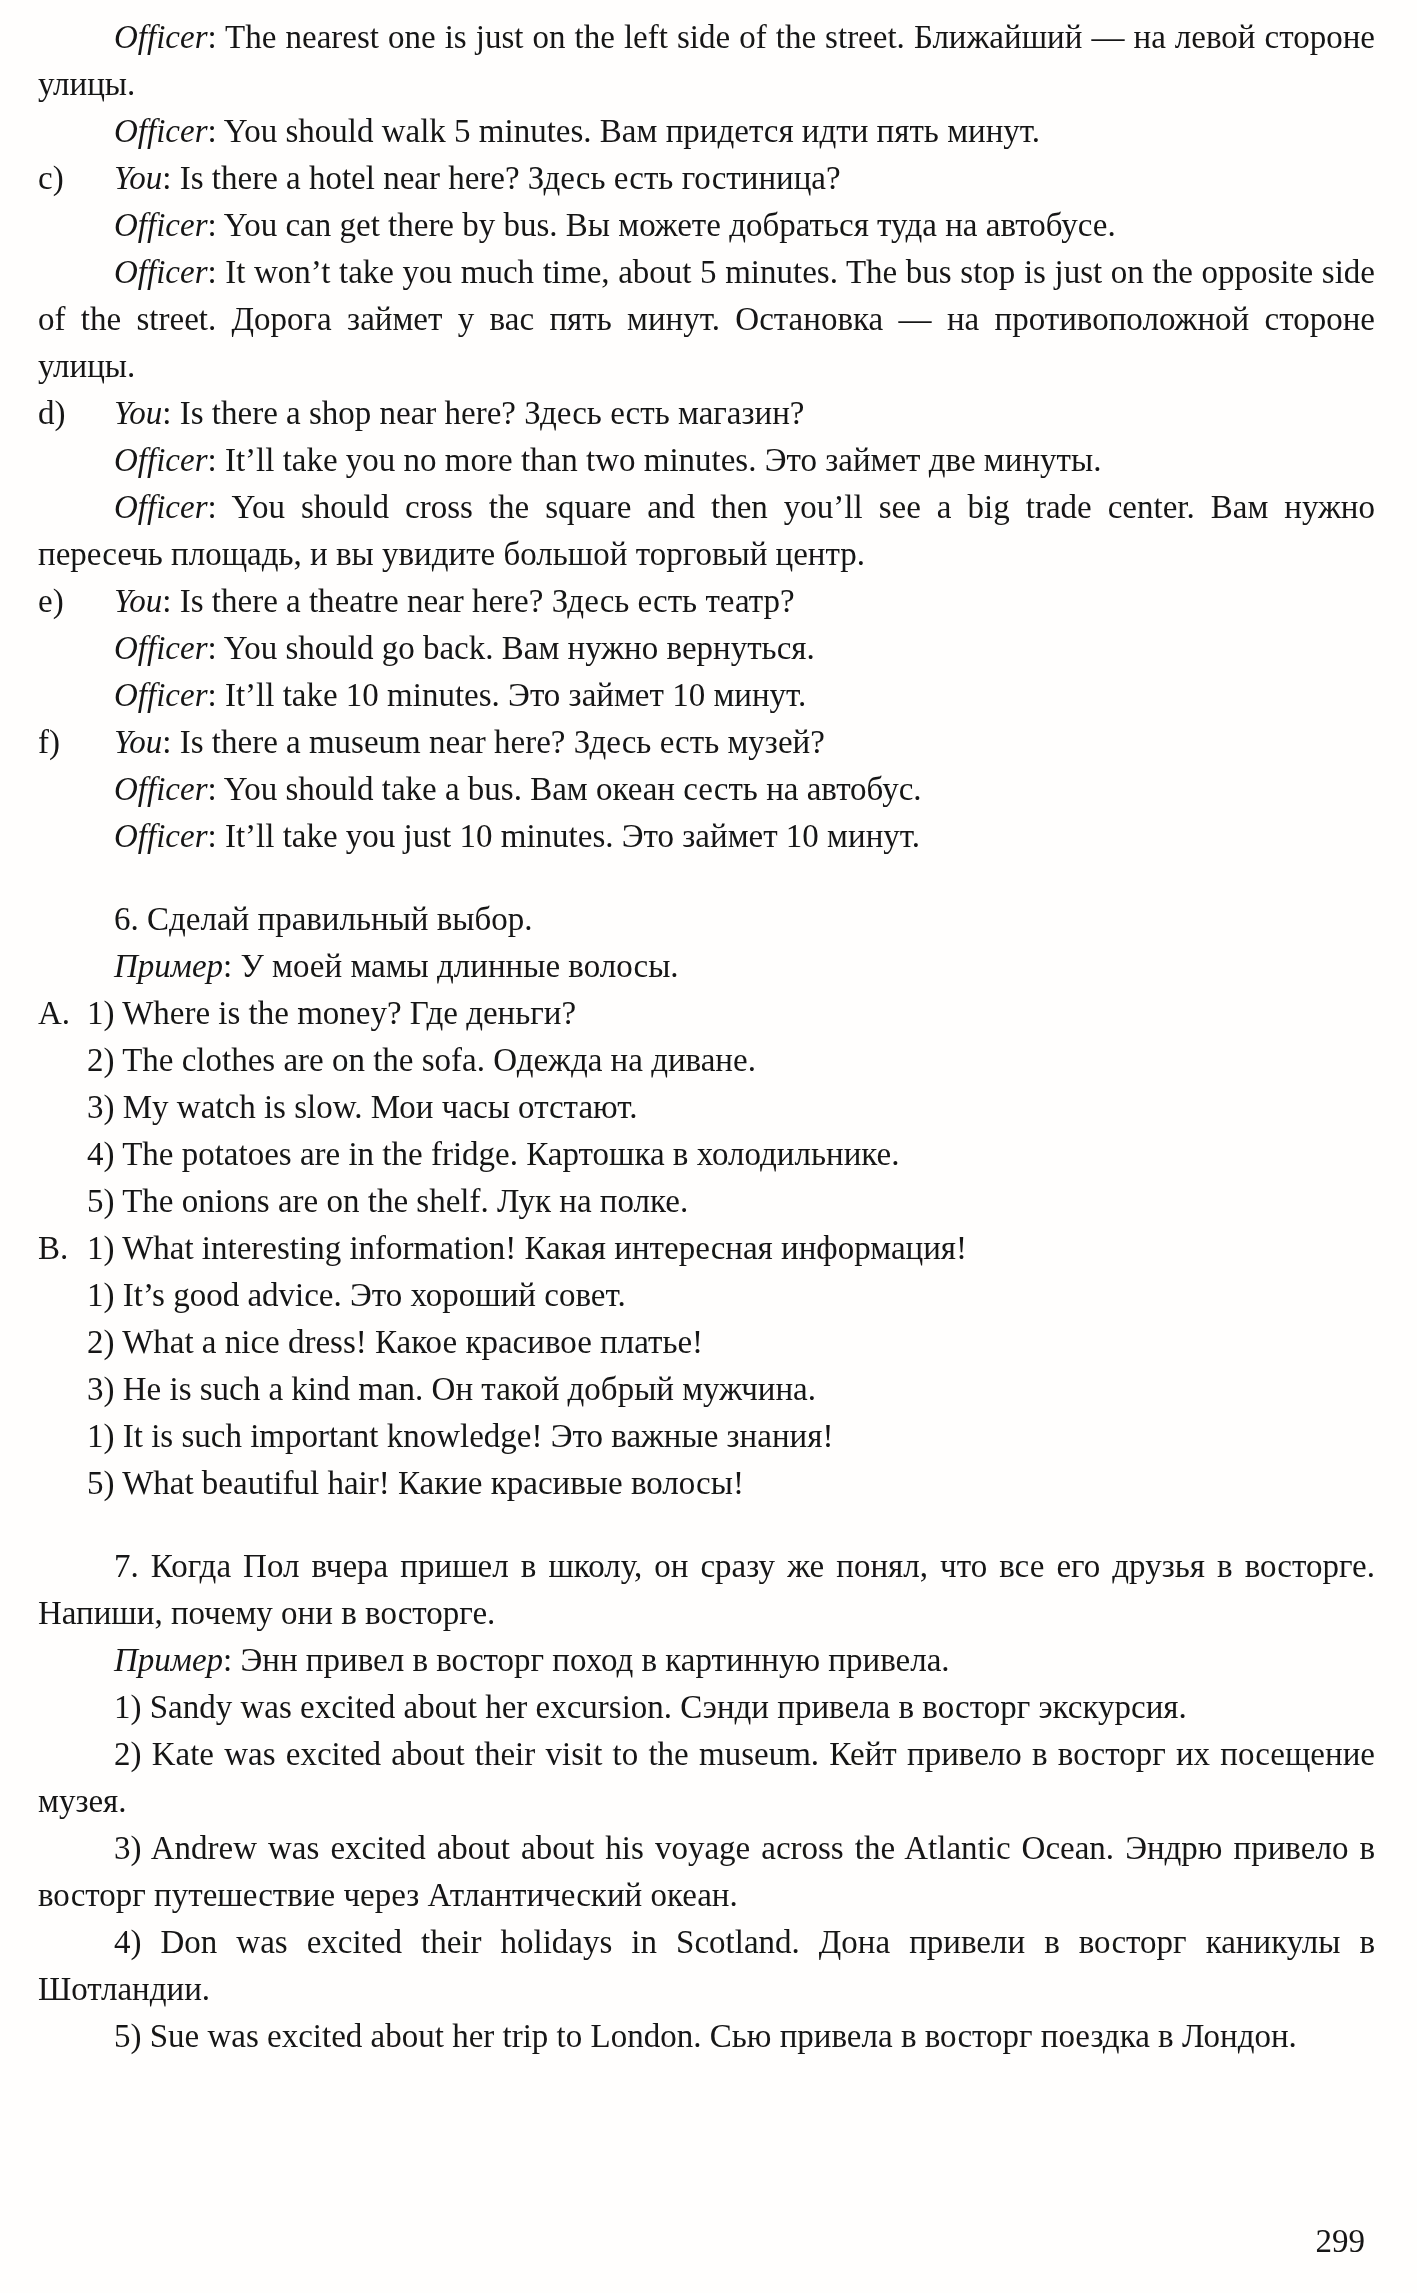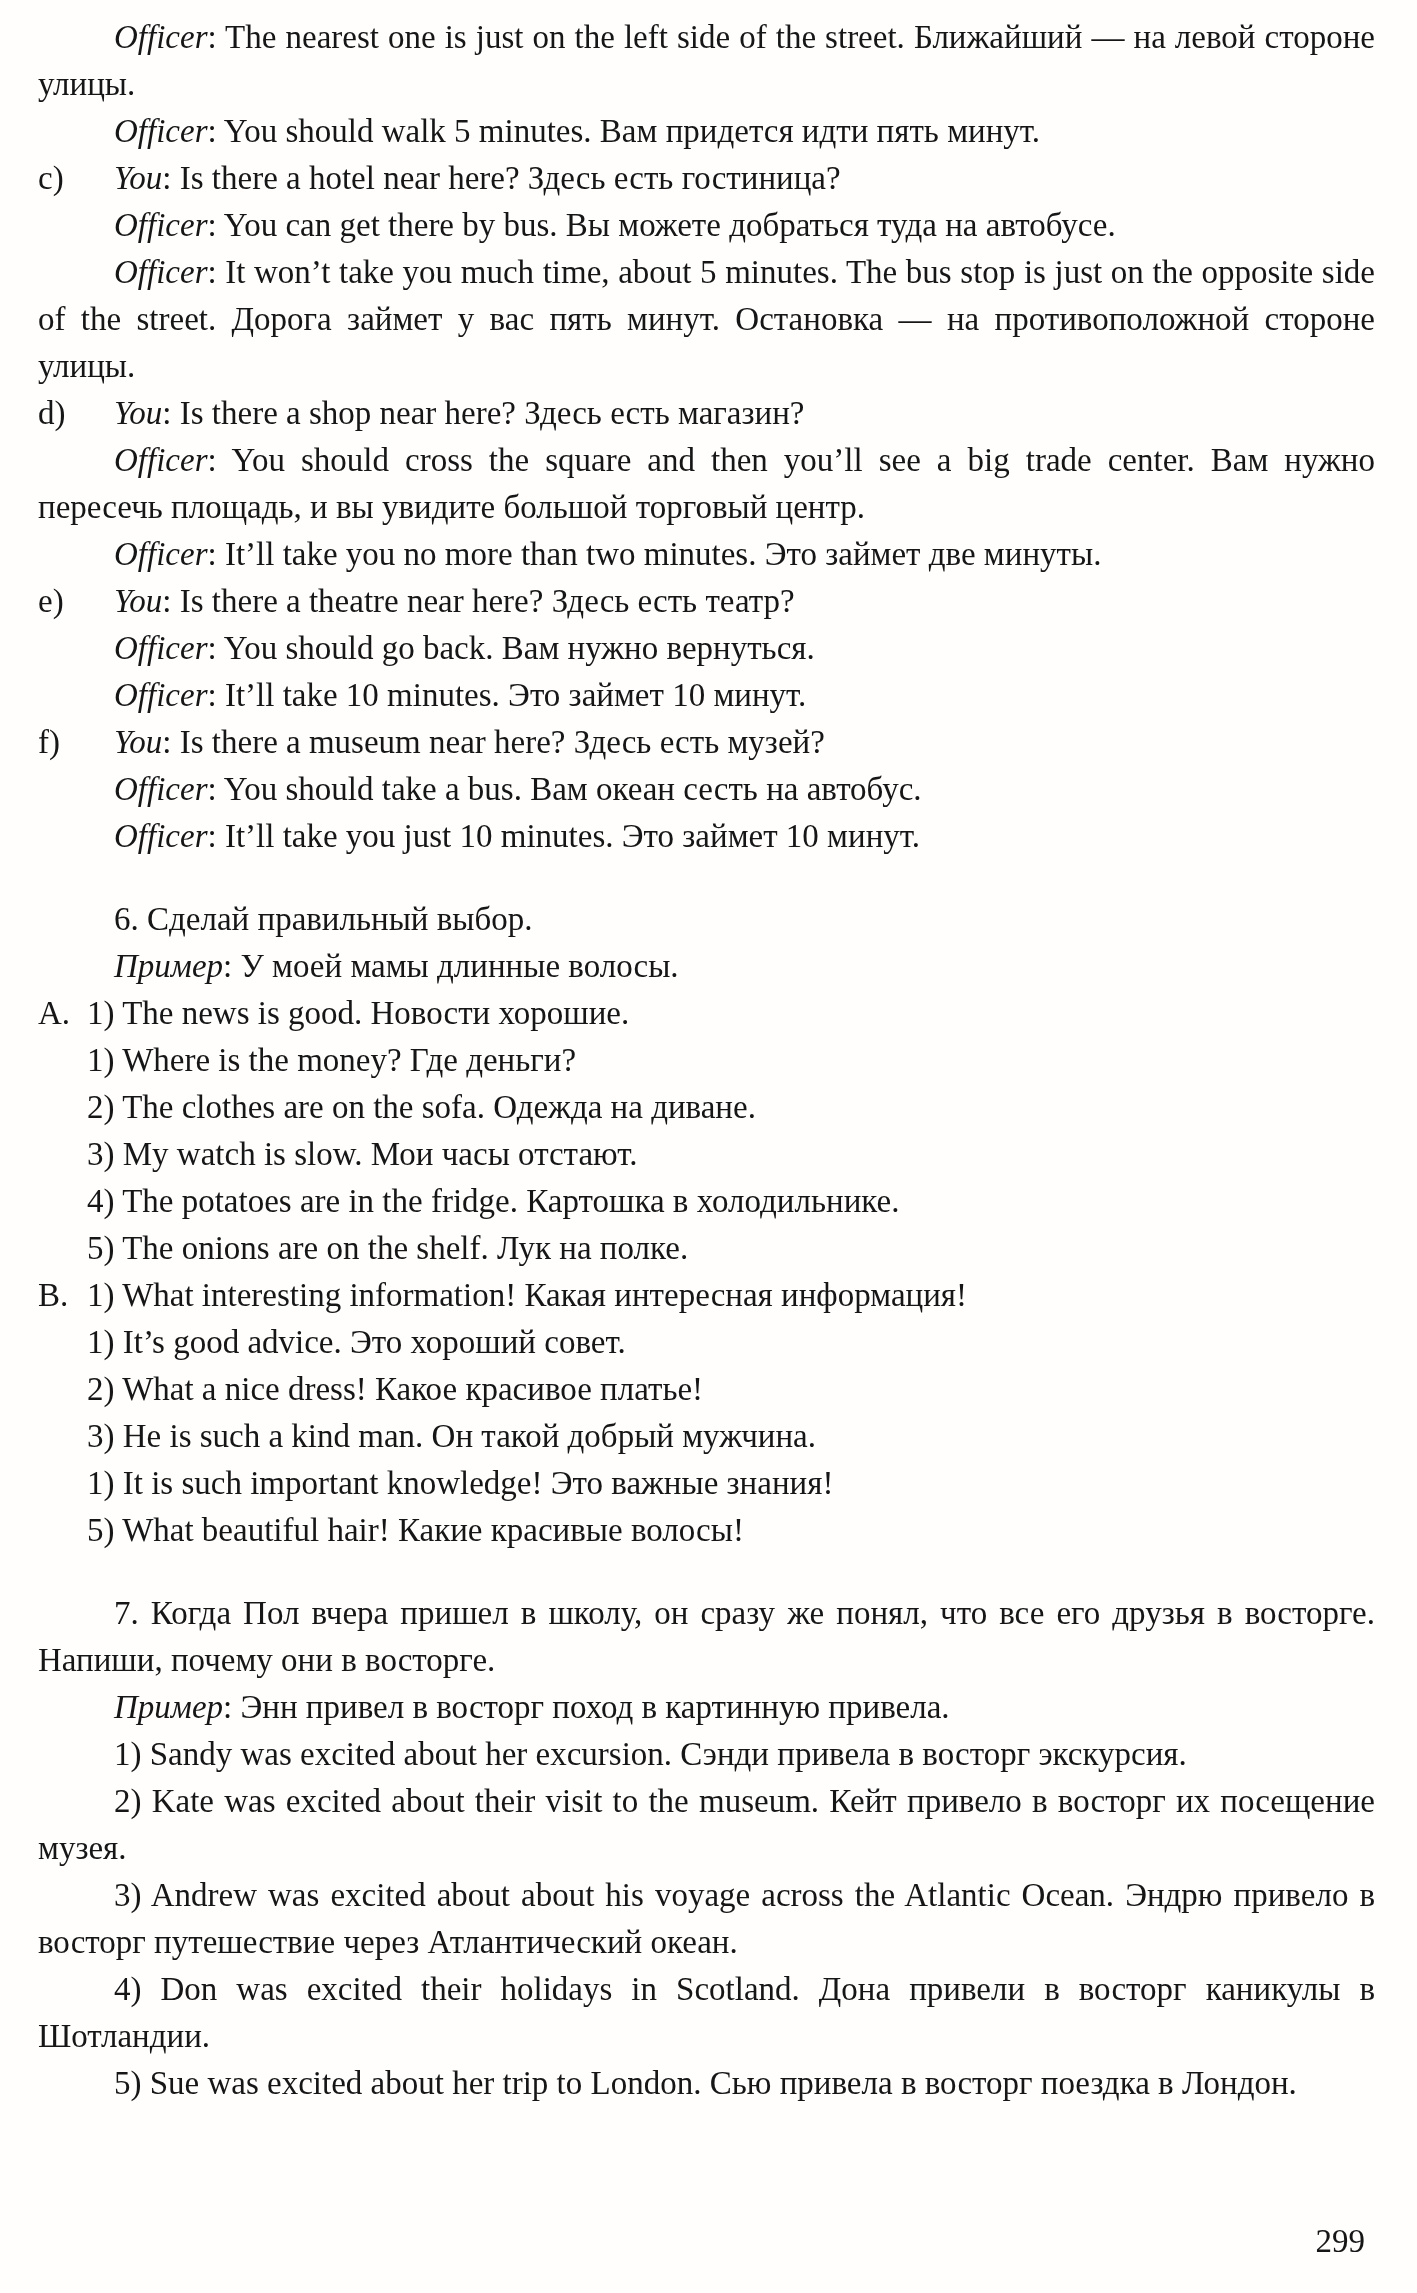--- a/index.html
+++ b/index.html
@@ -52,31 +52,31 @@
 <body>
 
 <div class="page">
   <div class="content">
       <p class="block para"><span class="italic">Officer</span><span>: The nearest one is just on the left side of the street. Ближайший — на левой стороне улицы.</span></p>
       <p class="block para"><span class="italic">Officer</span><span>: You should walk 5 minutes. Вам придется идти пять минут.</span></p>
       <p class="block para"><span class="mlabel">c)</span><span class="italic">You</span><span>: Is there a hotel near here? Здесь есть гостиница?</span></p>
       <p class="block para"><span class="italic">Officer</span><span>: You can get there by bus. Вы можете добраться туда на автобусе.</span></p>
       <p class="block para"><span class="italic">Officer</span><span>: It won’t take you much time, about 5 minutes. The bus stop is just on the opposite side of the street. Дорога займет у вас пять минут. Остановка — на противоположной стороне улицы.</span></p>
       <p class="block para"><span class="mlabel">d)</span><span class="italic">You</span><span>: Is there a shop near here? Здесь есть магазин?</span></p>
+      <p class="block para"><span class="italic">Officer</span><span>: It’ll take you no more than two minutes. Это займет две минуты.</span></p>
       <p class="block para"><span class="italic">Officer</span><span>: You should cross the square and then you’ll see a big trade center. Вам нужно пересечь площадь, и вы увидите большой торговый центр.</span></p>
-      <p class="block para"><span class="italic">Officer</span><span>: It’ll take you no more than two minutes. Это займет две минуты.</span></p>
       <p class="block para"><span class="mlabel">e)</span><span class="italic">You</span><span>: Is there a theatre near here? Здесь есть театр?</span></p>
       <p class="block para"><span class="italic">Officer</span><span>: You should go back. Вам нужно вернуться.</span></p>
       <p class="block para"><span class="italic">Officer</span><span>: It’ll take 10 minutes. Это займет 10 минут.</span></p>
       <p class="block para"><span class="mlabel">f)</span><span class="italic">You</span><span>: Is there a museum near here? Здесь есть музей?</span></p>
       <p class="block para"><span class="italic">Officer</span><span>: You should take a bus. Вам океан сесть на автобус.</span></p>
       <p class="block para"><span class="italic">Officer</span><span>: It’ll take you just 10 minutes. Это займет 10 минут.</span></p>
       <p class="block heading"><span>6. Сделай правильный выбор.</span></p>
       <p class="block para"><span class="italic">Пример</span><span>: У моей мамы длинные волосы.</span></p>
-      <p class="block item"><span class="mlabel">A.</span><span>1) The news is good. Новости хорошие.</span></p>
+      <p class="block item"><span class="mlabel">A.</span></p>
       <p class="block item"><span>1) Where is the money? Где деньги?</span></p>
       <p class="block item"><span>2) The clothes are on the sofa. Одежда на диване.</span></p>
       <p class="block item"><span>3) My watch is slow. Мои часы отстают.</span></p>
       <p class="block item"><span>4) The potatoes are in the fridge. Картошка в холодильнике.</span></p>
       <p class="block item"><span>5) The onions are on the shelf. Лук на полке.</span></p>
       <p class="block item"><span class="mlabel">B.</span><span>1) What interesting information! Какая интересная информация!</span></p>
       <p class="block item"><span>1) It’s good advice. Это хороший совет.</span></p>
       <p class="block item"><span>2) What a nice dress! Какое красивое платье!</span></p>
       <p class="block item"><span>3) He is such a kind man. Он такой добрый мужчина.</span></p>
       <p class="block item"><span>1) It is such important knowledge! Это важные знания!</span></p>

